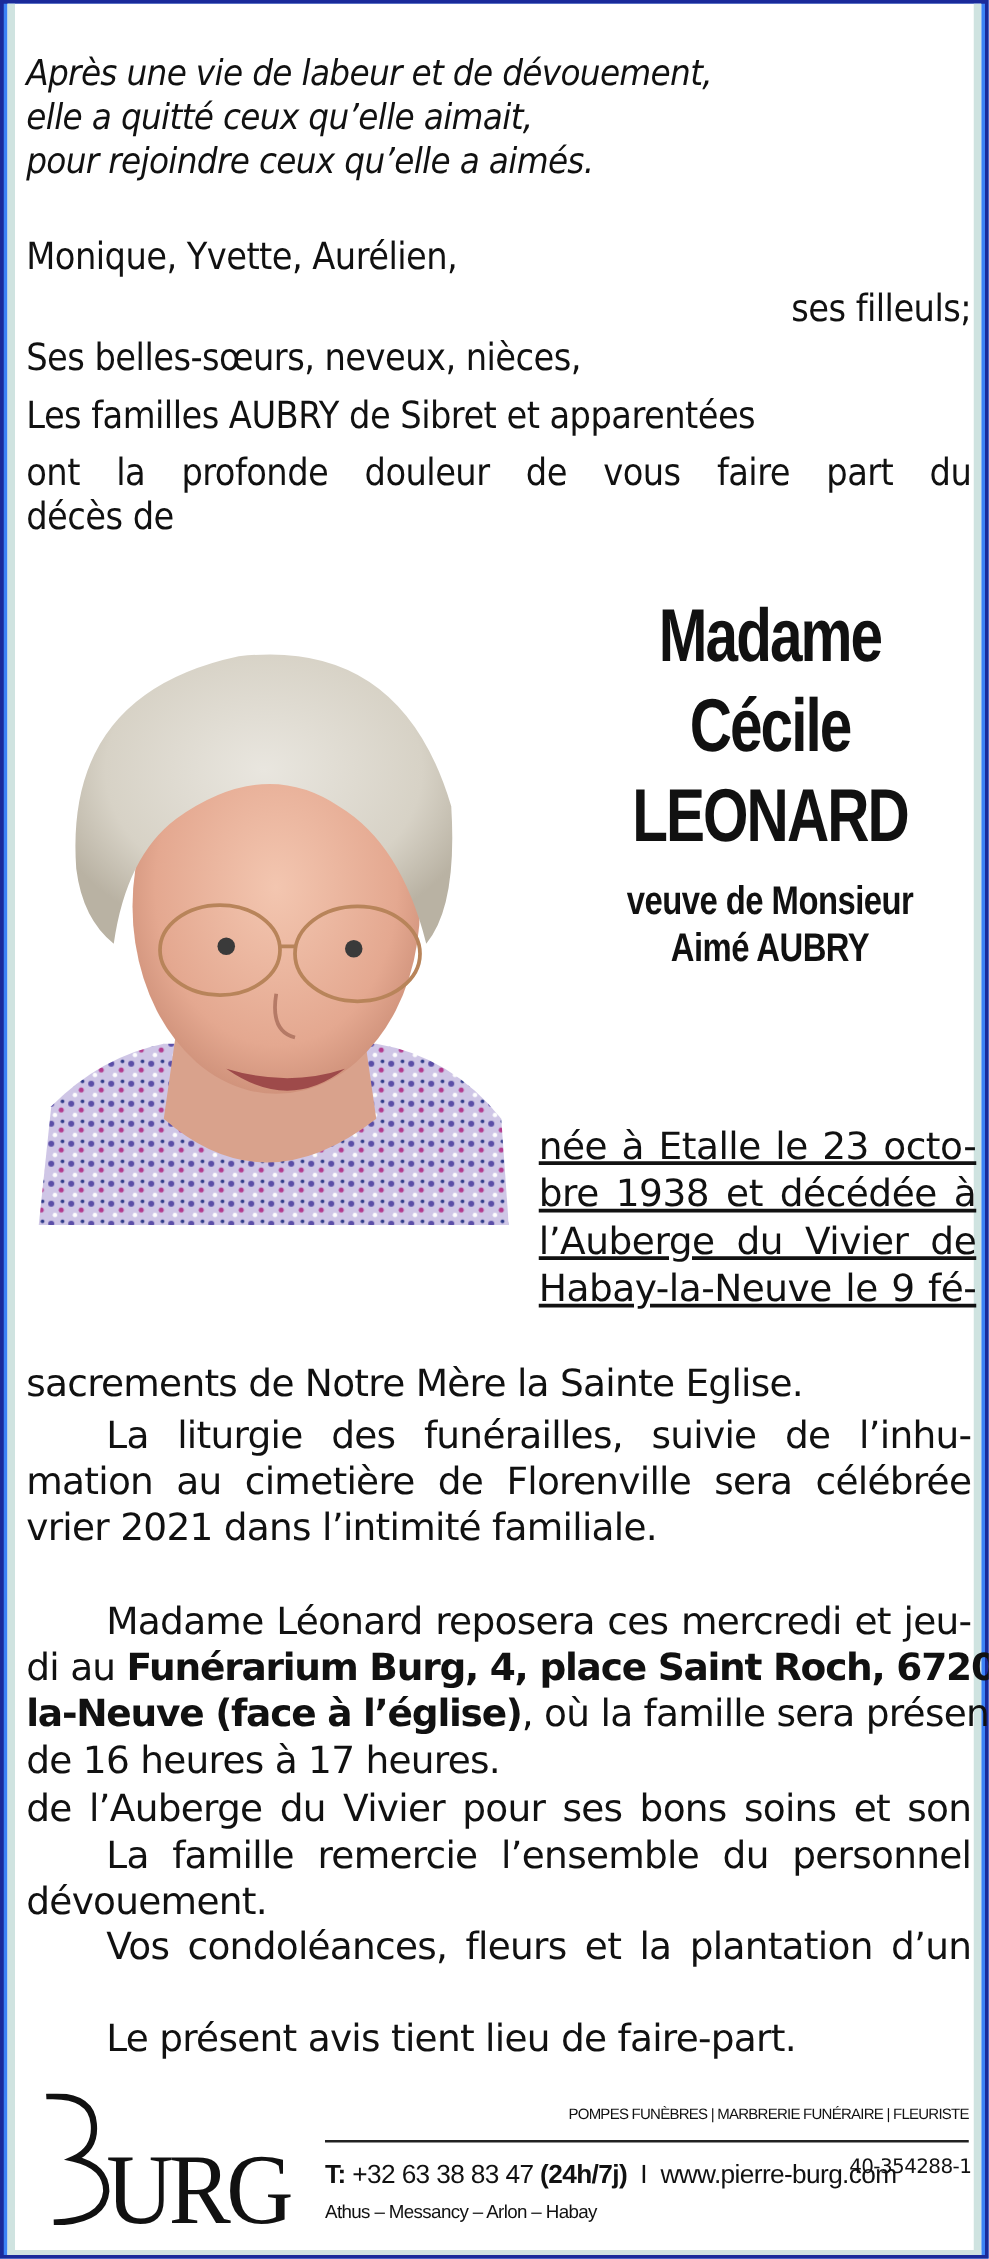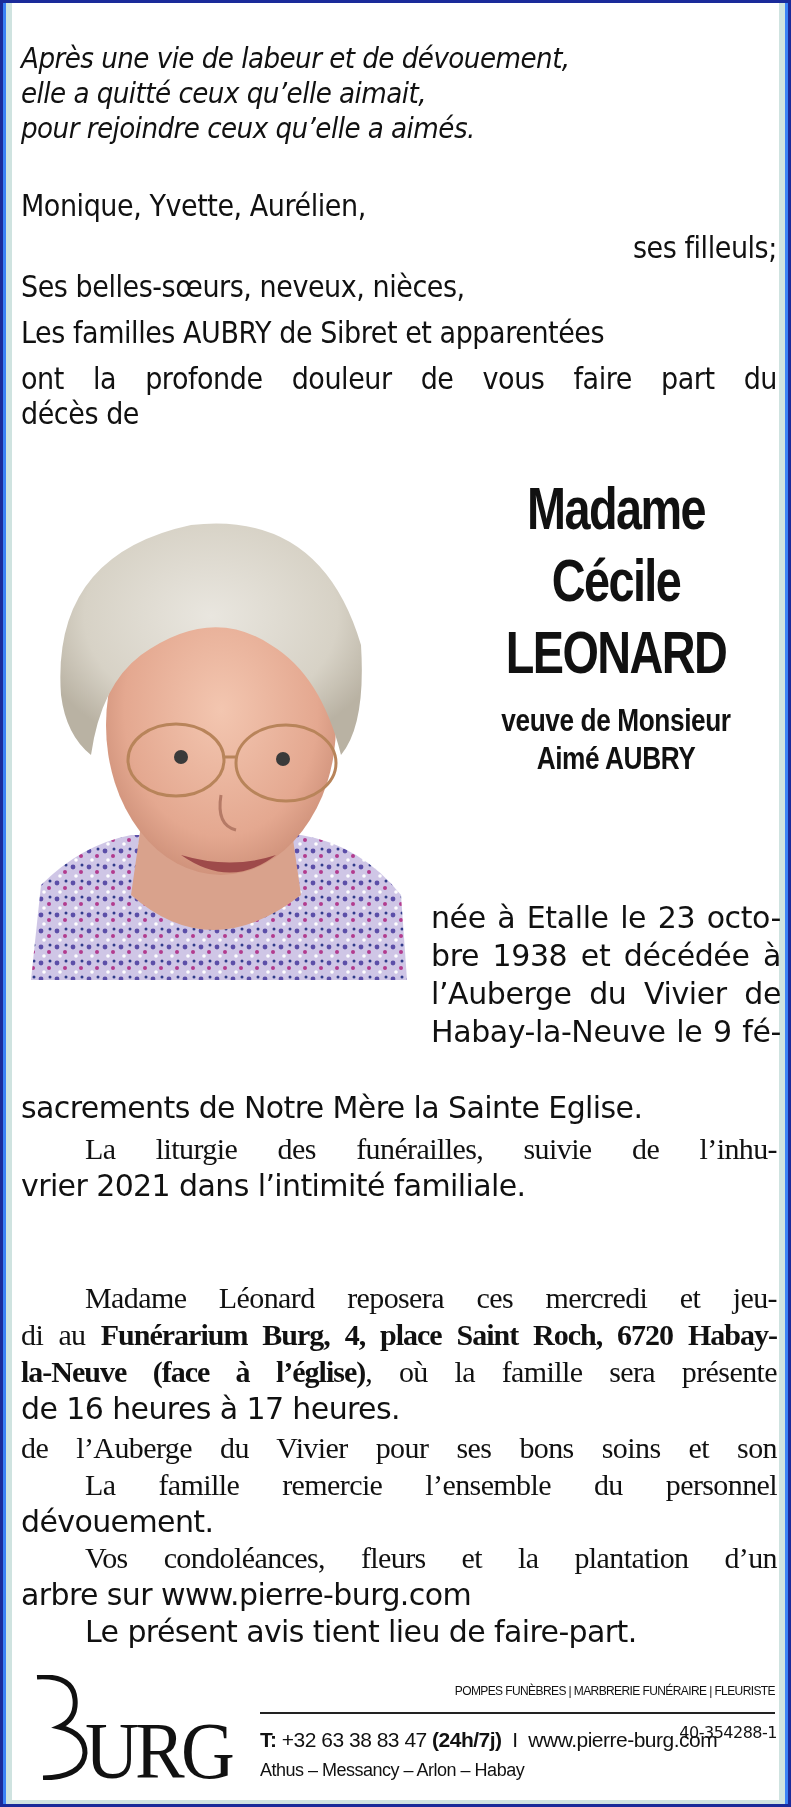--- a/index.html
+++ b/index.html
@@ -32,34 +32,34 @@
 
   .photo {
     position: absolute; left: 0; top: 492px; width: 386px; height: 485px;
     background: #ffffff; overflow: hidden;
   }
   .name-block { position: absolute; left: 400px; top: 470px; width: 390px; text-align: center; }
   .name-line { font-family: "Liberation Sans", sans-serif; font-weight: bold; font-size: 60px; line-height: 72px; letter-spacing: -2px; transform: scaleX(0.78); color: #111; }
   .sub-line { font-family: "Liberation Sans", sans-serif; font-weight: bold; font-size: 32px; line-height: 38px; letter-spacing: -0.5px; transform: scaleX(0.82); color: #111; }
 
   .born { position: absolute; left: 410px; top: 896px; width: 350px; font-size: 30px; line-height: 38px; letter-spacing: -0.4px; }
-  .born div { text-align: justify; text-align-last: justify; white-space: nowrap; }
+  .born div { text-align: justify; text-align-last: justify; white-space: nowrap; text-decoration: underline; }
   .body-lines { position: absolute; left: 0; width: 756px; font-size: 30px; line-height: 37px; letter-spacing: -0.6px; }
   .body-lines div { white-space: nowrap; }
-  .j { text-align: justify; text-align-last: justify; font-family: Liberation Serif, serif; }
+  .j { text-align: justify; text-align-last: justify; }
   .ind { padding-left: 64px; }
   .bold { font-weight: bold; letter-spacing: -1px; }
   .ref { position: absolute; right: 0; top: 1720px; font-size: 16px; letter-spacing: -0.5px; }
 
   .logo { position: absolute; left: 14px; top: 1672px; width: 200px; height: 105px; }
   .footer-right { position: absolute; left: 239px; top: 1675px; width: 515px; font-family: "Liberation Sans", sans-serif; }
   .services { font-size: 12px; letter-spacing: -0.6px; white-space: nowrap; line-height: 26px; text-align: right; }
   .divider { height: 2px; background: #222; margin: 8px 0 12px; }
   .phone { font-size: 21px; letter-spacing: -0.5px; white-space: nowrap; line-height: 28px; }
-  .towns { font-size: 18px; letter-spacing: -0.5px; white-space: nowrap; line-height: 32px; }
+  .towns { font-size: 15px; letter-spacing: -0.5px; white-space: nowrap; line-height: 32px; }
 </style>
 </head>
 <body>
 
 <div class="frame">
  <div class="inner">
   <div class="content">
 
     <div class="quote sans">
       <div>Après une vie de labeur et de dévouement,</div>
@@ -127,39 +127,39 @@
       <div>l’Auberge du Vivier de</div>
       <div>Habay-la-Neuve le 9 fé-</div>
     </div>
 
     <div class="body-lines sans" style="top:1086px;">
       <div>sacrements de Notre Mère la Sainte Eglise.</div>
     </div>
 
     <div class="body-lines sans" style="top:1127px;">
       <div class="j ind">La liturgie des funérailles, suivie de l’inhu-</div>
+      <div class="j">mation au cimetière de Florenville sera célébrée</div>
       <div>vrier 2021 dans l’intimité familiale.</div>
     </div>
 
     <div class="body-lines sans" style="top:1276px;">
       <div class="j ind">Madame Léonard reposera ces mercredi et jeu-</div>
       <div class="j"><span>di au </span><span class="bold">Funérarium Burg, 4, place Saint Roch, 6720 Habay-</span></div>
       <div class="j"><span class="bold">la-Neuve (face à l’église)</span><span>, où la famille sera présente</span></div>
       <div>de 16 heures à 17 heures.</div>
     </div>
 
     <div class="body-lines sans" style="top:1426px;">
       <div class="j">de l’Auberge du Vivier pour ses bons soins et son</div>
       <div class="j ind">La famille remercie l’ensemble du personnel</div>
       <div>dévouement.</div>
     </div>
 
     <div class="body-lines sans" style="top:1536px;">
       <div class="j ind">Vos condoléances, fleurs et la plantation d’un</div>
-      <div>arbre sur www.pierre-burg.com</div>
     </div>
 
     <div class="body-lines sans" style="top:1610px;">
       <div class="ind">Le présent avis tient lieu de faire-part.</div>
     </div>
 
     <div class="ref sans">40-354288-1</div>
 
     <div class="logo">
       <svg width="200" height="105" viewBox="0 0 200 105">

